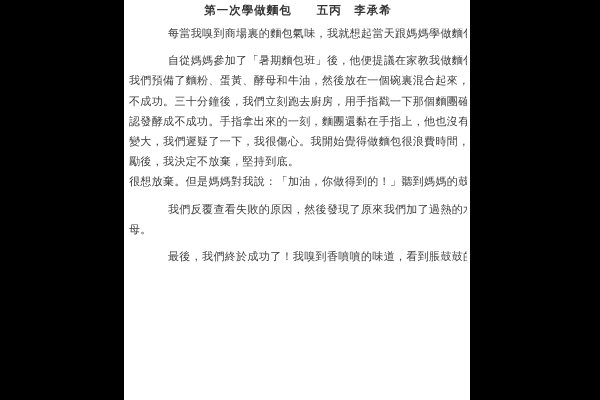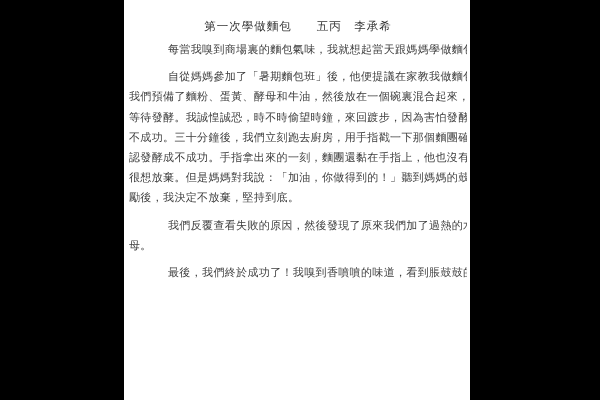--- a/index.html
+++ b/index.html
@@ -24,28 +24,29 @@
     left: 124px;
     top: 0;
     width: 346px;
     height: 400px;
     background: #ffffff;
     box-sizing: border-box;
     padding: 1px 3px 0 5px;
     color: #3d3d3d;
   }
   .doc-title {
-    margin-top: 17px;
+    margin-top: 1px;
     height: 16px;
     line-height: 16px;
     font-size: 11.5px;
     letter-spacing: 1px;
     text-align: center;
     color: #353535;
     white-space: nowrap;
+    font-weight: bold;
   }
   .doc-body {
     margin-top: 5px;
   }
   .para {
     margin: 0 0 7px 0;
   }
   .line {
     font-size: 11px;
     line-height: 20.2px;
@@ -63,25 +64,25 @@
 <div class="stage">
   <div class="paper">
     <div class="doc-title">第一次學做麵包　　五丙　李承希</div>
     <div class="doc-body" id="doc-body">
         <div class="para">
           <div class="line indent">每當我嗅到商場裏的麵包氣味，我就想起當天跟媽媽學做麵包的</div>
         </div>
         <div class="para">
           <div class="line indent">自從媽媽參加了「暑期麵包班」後，他便提議在家教我做麵包。</div>
           <div class="line">我們預備了麵粉、蛋黃、酵母和牛油，然後放在一個碗裏混合起來，</div>
-          <div class="line">等待發酵。我誠惶誠恐，時不時偷望時鐘，來回踱步，因為害怕發酵</div>
           <div class="line">不成功。三十分鐘後，我們立刻跑去廚房，用手指戳一下那個麵團確</div>
           <div class="line">認發酵成不成功。手指拿出來的一刻，麵團還黏在手指上，他也沒有</div>
+          <div class="line">變大，我們遲疑了一下，我很傷心。我開始覺得做麵包很浪費時間，</div>
+          <div class="line">勵後，我決定不放棄，堅持到底。</div>
           <div class="line">很想放棄。但是媽媽對我說：「加油，你做得到的！」聽到媽媽的鼓</div>
-          <div class="line">勵後，我決定不放棄，堅持到底。</div>
         </div>
         <div class="para">
           <div class="line indent">我們反覆查看失敗的原因，然後發現了原來我們加了過熱的水，</div>
           <div class="line">母。</div>
         </div>
         <div class="para">
           <div class="line indent">最後，我們終於成功了！我嗅到香噴噴的味道，看到脹鼓鼓的麵</div>
         </div>
       </div>
   </div>

